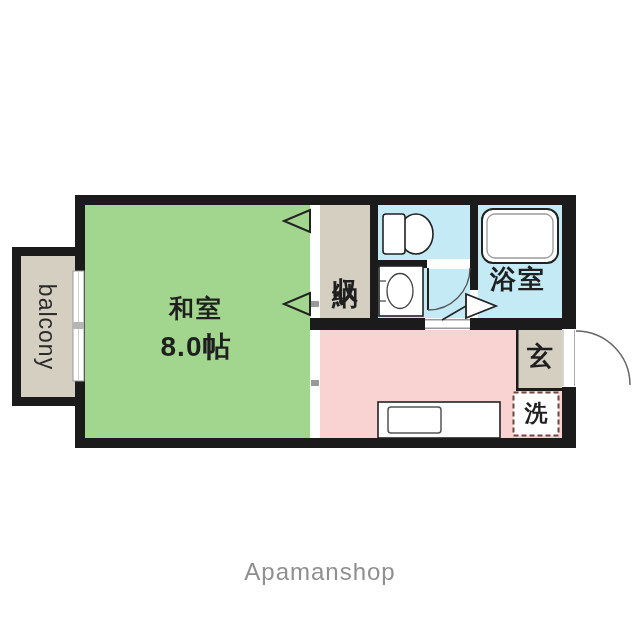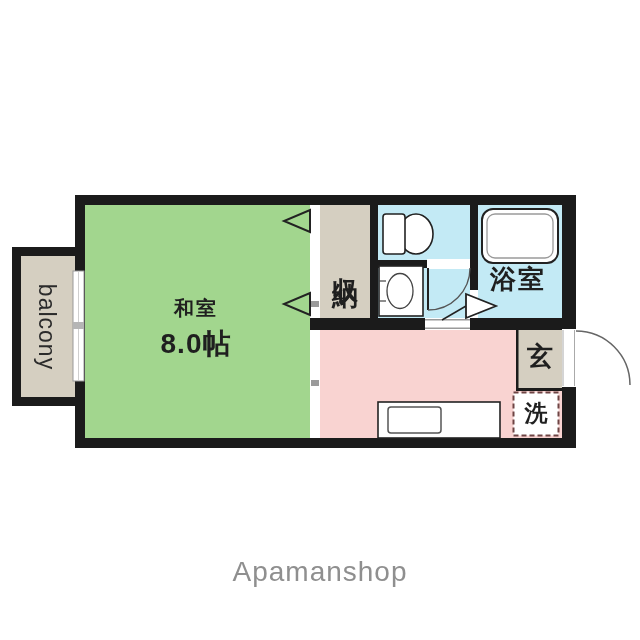--- a/index.html
+++ b/index.html
@@ -10,31 +10,31 @@
   .stage{position:relative;width:640px;height:640px;background:#fff;}
   .stage svg{position:absolute;left:0;top:0;}
   .label{
     position:absolute;transform:translate(-50%,-50%);
     color:#1f1f1f;font-weight:bold;white-space:nowrap;line-height:1.12;
     text-align:center;
   }
   .label.vertical{
     writing-mode:vertical-rl;
   }
-  #washitsu-label .room-name{font-size:20px;letter-spacing:2px;margin-top:12px;}
+  #washitsu-label .room-name{font-size:25px;letter-spacing:2px;margin-top:12px;}
   #washitsu-label .room-size{font-size:28px;letter-spacing:1px;margin-top:9px;}
   #closet-label{font-size:26px;letter-spacing:5px;}
   #bathroom-label{font-size:26px;letter-spacing:2px;}
   #genkan-label{font-size:26px;}
   #laundry-label{font-size:23px;}
   #balcony-label{
     font-size:23px;font-weight:normal;color:#2b2b2b;letter-spacing:1px;
   }
   #brand-label{
-    font-size:28px;font-weight:normal;color:#8f8f8f;letter-spacing:1px;
+    font-size:24px;font-weight:normal;color:#8f8f8f;letter-spacing:1px;
   }
 </style>
 </head>
 <body>
 
 <div class="stage">
 
   <svg width="640" height="640" viewBox="0 0 640 640">
 
     <rect x="12" y="247" width="63" height="159" fill="#1b1b1b"></rect>

